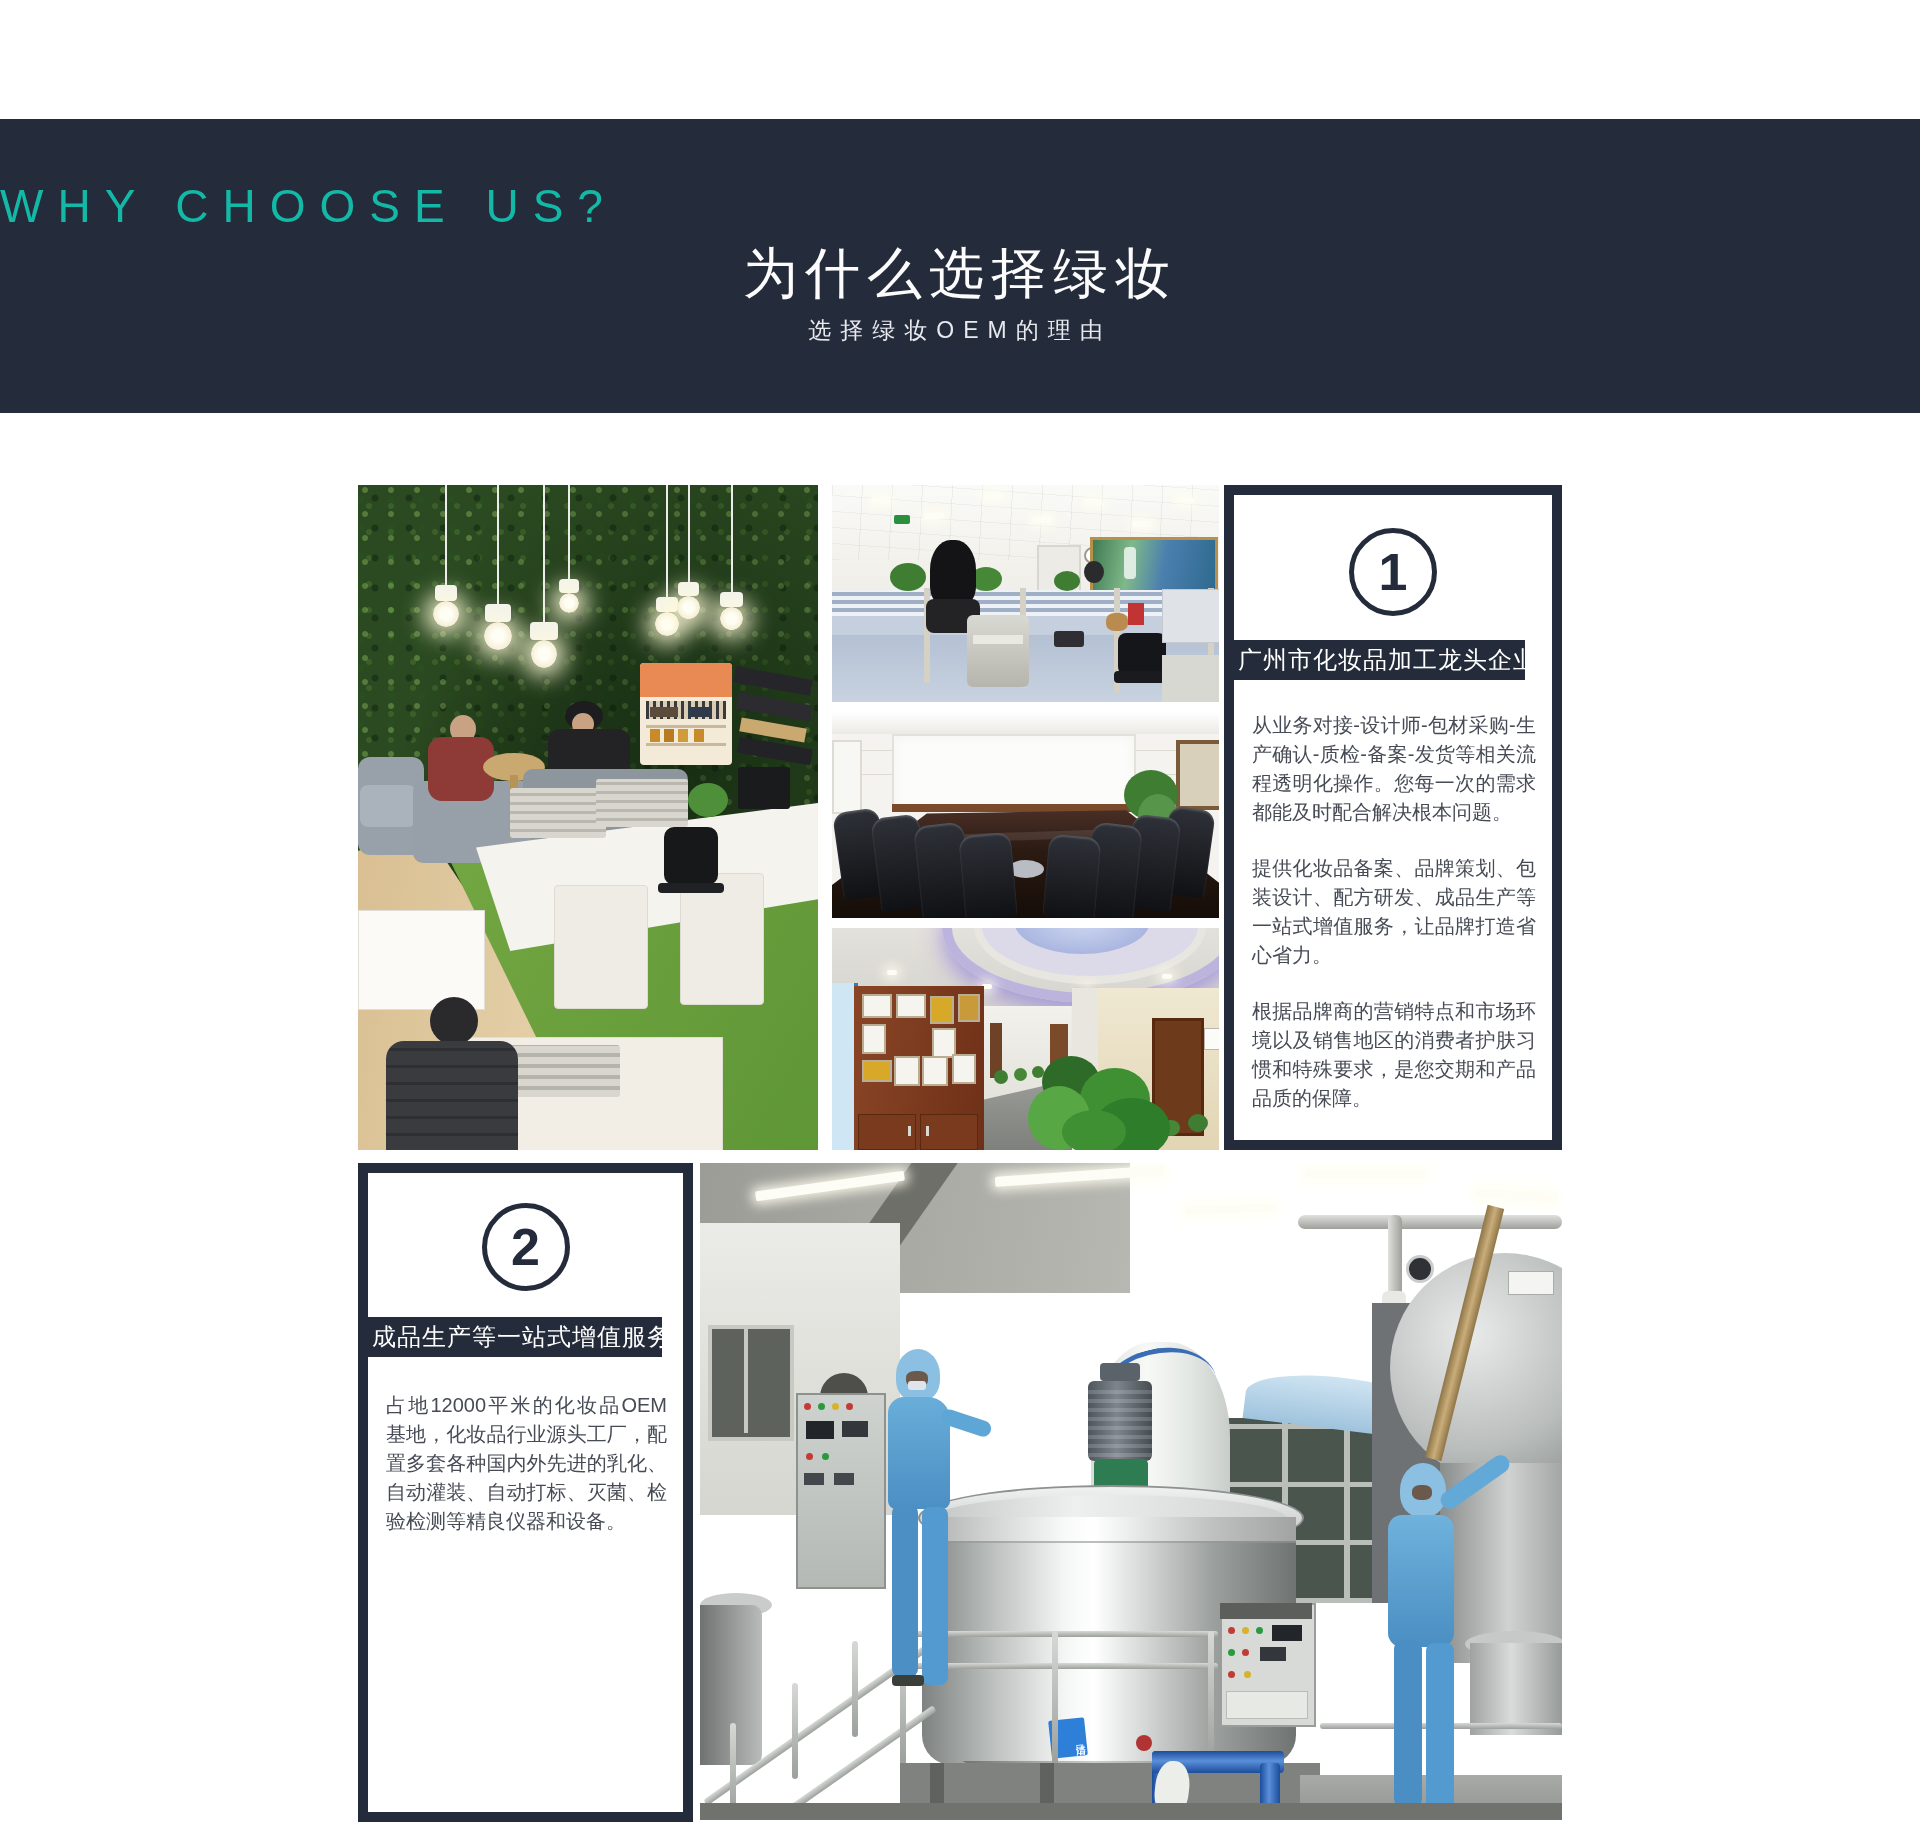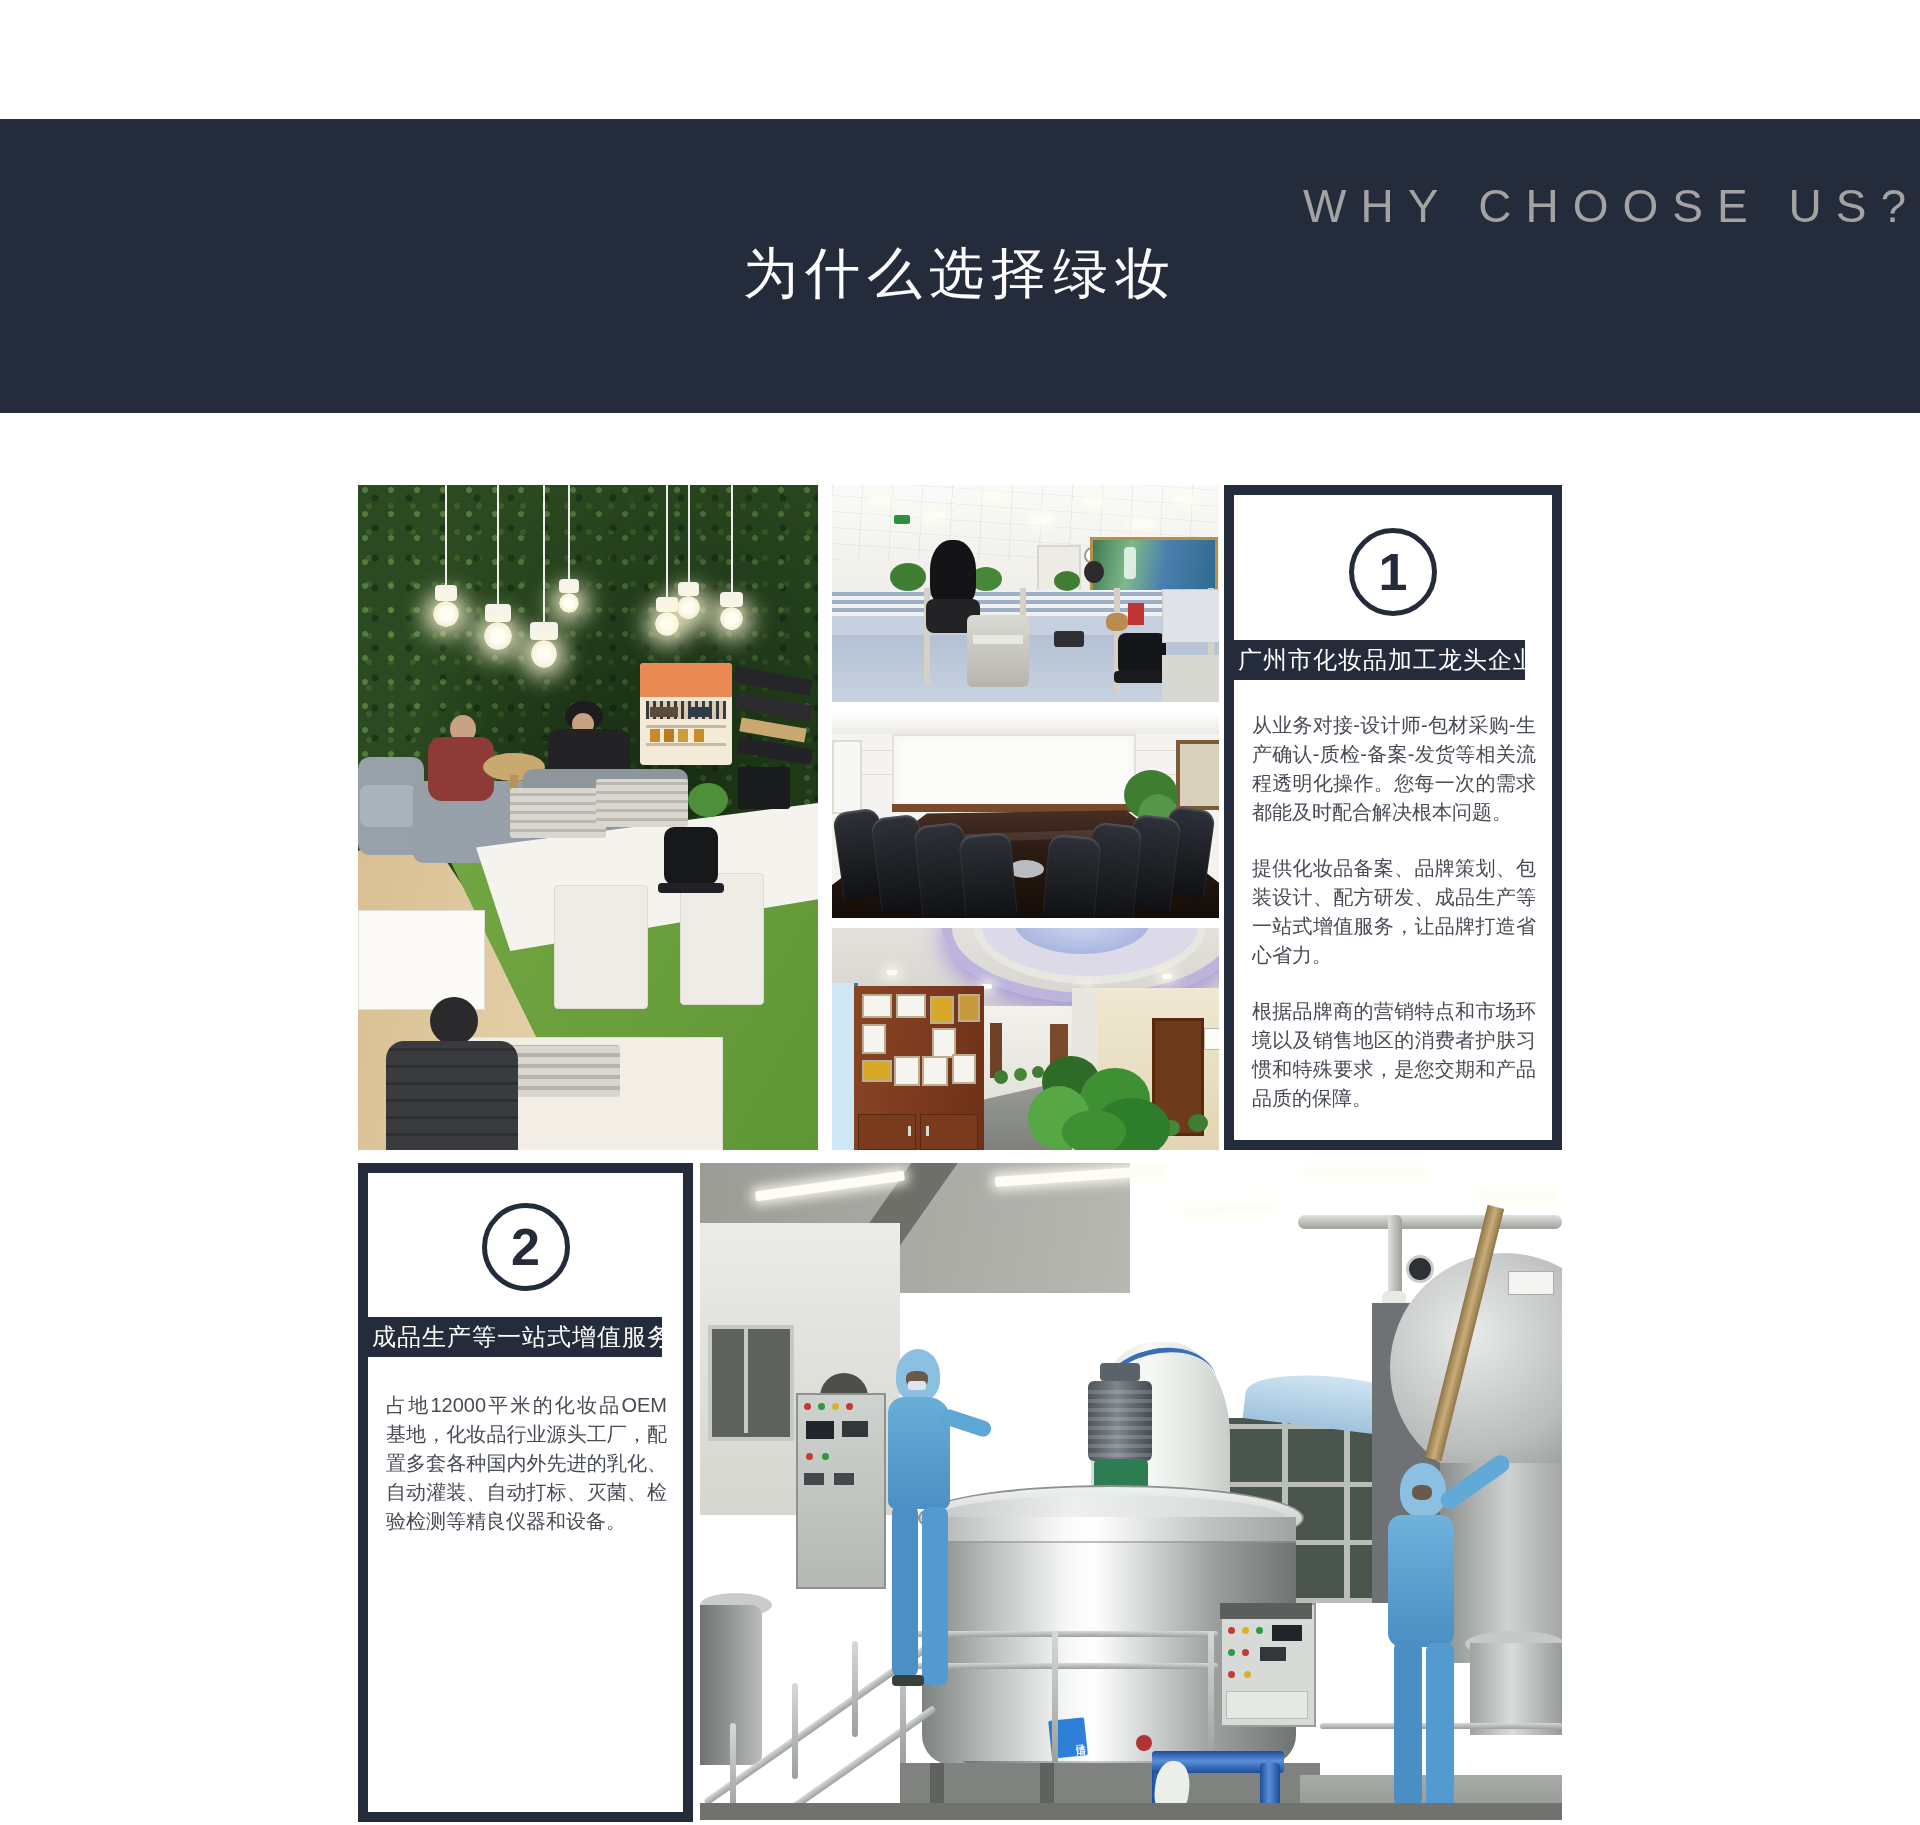--- a/index.html
+++ b/index.html
@@ -2,21 +2,21 @@
 <html><head>
 <meta charset="utf-8">
 <style>
   :root{ --navy:#242B3A; --txt:#474B55; }
   html,body{margin:0;padding:0;background:#fff;}
   body{font-family:"Liberation Sans","DejaVu Sans",sans-serif;}
   .page{position:relative;width:1920px;height:1825px;background:#fff;overflow:hidden;}
   .a{position:absolute;}
   
   .hero{position:absolute;left:0;top:119px;width:1920px;height:294px;background:var(--navy);}
-  .hero-en{position:absolute;left:0;top:60px;width:100%;text-align:right;color:#a3a3a3;font-size:46px;letter-spacing:14px;font-weight:400;}
+  .hero-en{position:absolute;left:0;top:60px;width:100%;text-align:left;color:#14b8a6;font-size:46px;letter-spacing:14px;font-weight:400;}
   .hero-zh{position:absolute;left:0;top:118px;width:100%;text-align:center;color:#FCFCFD;font-size:55px;letter-spacing:7px;font-weight:400;font-family:Liberation Mono, monospace;}
   .hero-sub{position:absolute;left:0;top:196px;width:100%;text-align:center;color:#E8EAEF;font-size:23px;letter-spacing:9px;}
   
   .card{position:absolute;background:#fff;border:10px solid var(--navy);box-sizing:border-box;}
   .numc{position:absolute;left:50%;transform:translateX(-50%);width:78px;height:78px;border:5px solid var(--navy);border-radius:50%;display:flex;align-items:center;justify-content:center;color:var(--navy);font-size:52px;font-weight:bold;}
   .banner{position:absolute;left:-10px;height:40px;background:var(--navy);color:#fff;font-size:24px;line-height:40px;letter-spacing:1px;padding-left:14px;box-sizing:border-box;white-space:nowrap;overflow:hidden;}
   .cbody{position:absolute;left:18px;right:16px;}
   .cbody p{margin:0 0 27px 0;font-size:20px;line-height:29px;color:var(--txt);text-align:justify;}
   
   .photo{position:absolute;overflow:hidden;}
@@ -39,20 +39,21 @@
   .tanklabel{position:absolute;background:#2E7FD8;color:#fff;font-size:10px;line-height:11px;writing-mode:vertical-rl;text-align:center;border-radius:2px;transform:rotate(-6deg);padding:2px 1px;}
 </style>
 </head>
 <body>
 
 <div class="page">
 
   <div class="hero">
     <div class="hero-en">WHY CHOOSE US?</div>
     <div class="hero-zh">为什么选择绿妆</div>
+    <div class="hero-sub">选择绿妆OEM的理由</div>
   </div>
 
   <div class="photo greenwall" style="left:358px;top:485px;width:460px;height:665px">
     <div class="a" style="left:0;top:0;width:460px;height:665px;background:radial-gradient(ellipse at 75% 40%, rgba(8,22,8,.5), transparent 60%),radial-gradient(ellipse at 45% 68%, rgba(6,18,6,.42), transparent 55%)"></div>
     <div class="cord" style="left:87px;top:0;height:103px"></div>
     <div class="cord" style="left:139px;top:0;height:122px"></div>
     <div class="cord" style="left:185px;top:0;height:140px"></div>
     <div class="cord" style="left:210px;top:0;height:97px"></div>
     <div class="cord" style="left:308px;top:0;height:115px"></div>
     <div class="cord" style="left:330px;top:0;height:100px"></div>

